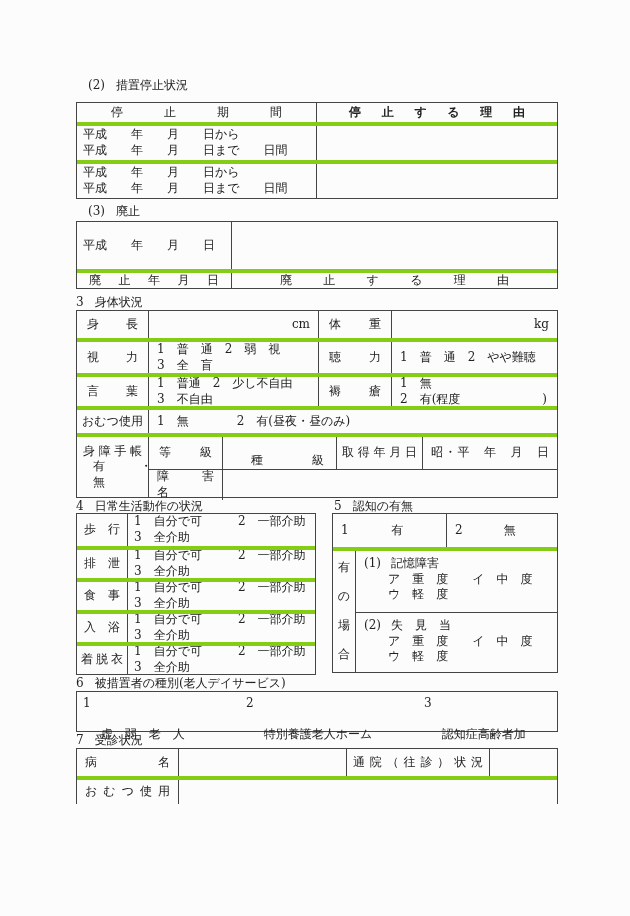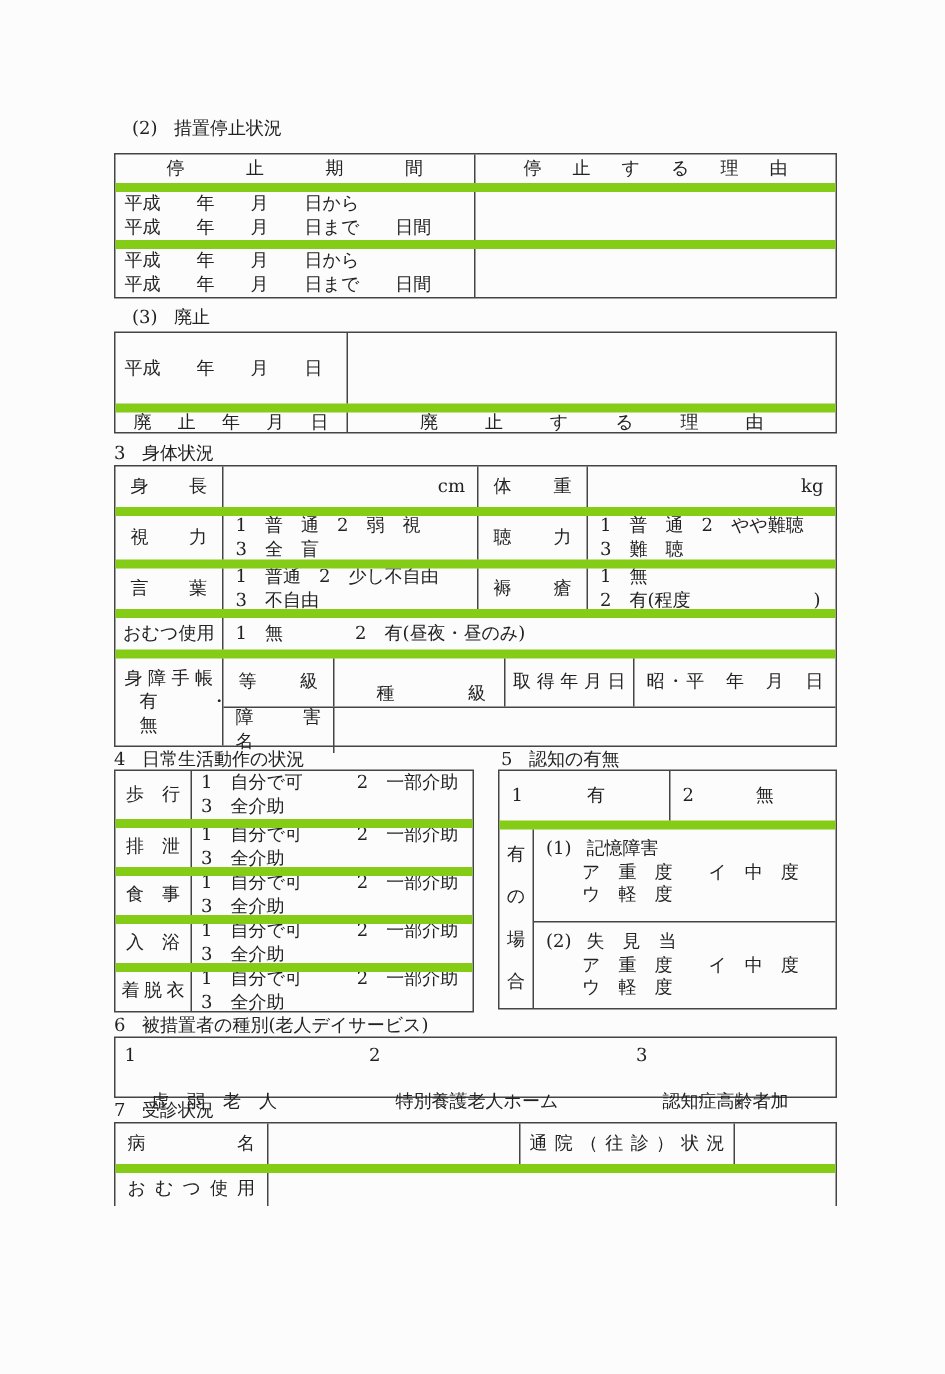--- a/index.html
+++ b/index.html
@@ -8,21 +8,21 @@
     position:relative; width:630px; height:916px; margin:0 auto;
     background:#fcfcfc; color:#222;
     font-family:"DejaVu Serif","Liberation Serif",serif;
     font-size:12px; line-height:1.3; overflow:hidden;
   }
   .abs { position:absolute; box-sizing:border-box; }
   .sec-title { display:flex; gap:11px; white-space:pre; }
   .tbl { border:1px solid #454545; box-sizing:border-box; background:#fcfcfc; }
   .tbl.cut { border-bottom:none; }
   .row { display:flex; box-sizing:border-box; }
-  .row + .row { border-top:6px solid #84cc16; }
+  .row + .row { border-top:4px solid #84cc16; }
   .cell {
     box-sizing:border-box; display:flex; flex-direction:column;
     justify-content:center; overflow:hidden;
   }
   .cell + .cell { border-left:1px solid #454545; }
   .grow { flex:1 1 auto; min-width:0; }
   .spread { text-align:justify; text-align-last:justify; width:100%; box-sizing:border-box; }
   .line { white-space:pre; }
   .pl6 { padding-left:6px; } .pl8 { padding-left:8px; }
   .unit-right { align-items:flex-end; padding-right:8px; }
@@ -51,21 +51,21 @@
   <div class="abs sec-title" style="left:88px; top:78px;">
     <span>(2)</span>
     <span>措置停止状況</span>
   </div>
   <div class="abs tbl" style="left:76px; top:102px; width:482px;">
     <div class="row" style="height:19px;">
       <div class="cell" style="width:239px;">
         <div class="spread" style="padding:0 34px;">停　止　期　間</div>
       </div>
       <div class="cell grow">
-        <div class="spread" style="padding:0 32px;">停　止　す　る　理　由</div>
+        <div class="spread" style="padding:0 32px;font-weight:bold;">停　止　す　る　理　由</div>
       </div>
     </div>
     <div class="row" style="height:38px;">
       <div class="cell pl6" style="width:239px;">
         <div class="line">平成　　年　　月　　日から</div>
         <div class="line">平成　　年　　月　　日まで　　日間</div>
       </div>
       <div class="cell grow">
         <div class="line"></div>
       </div>
@@ -129,21 +129,20 @@
       </div>
       <div class="cell pl8" style="width:170px;">
         <div class="line">1　普　通　2　弱　視</div>
         <div class="line">3　全　盲</div>
       </div>
       <div class="cell" style="width:73px;">
         <div class="spread" style="padding:0 10px;">聴　力</div>
       </div>
       <div class="cell grow pl8">
         <div class="line">1　普　通　2　やや難聴</div>
-        <div class="line">3　難　聴</div>
       </div>
     </div>
     <div class="row" style="height:33px;">
       <div class="cell" style="width:71px;">
         <div class="spread" style="padding:0 10px;">言　葉</div>
       </div>
       <div class="cell pl8" style="width:170px;">
         <div class="line">1　普通　2　少し不自由</div>
         <div class="line">3　不自由</div>
       </div>

